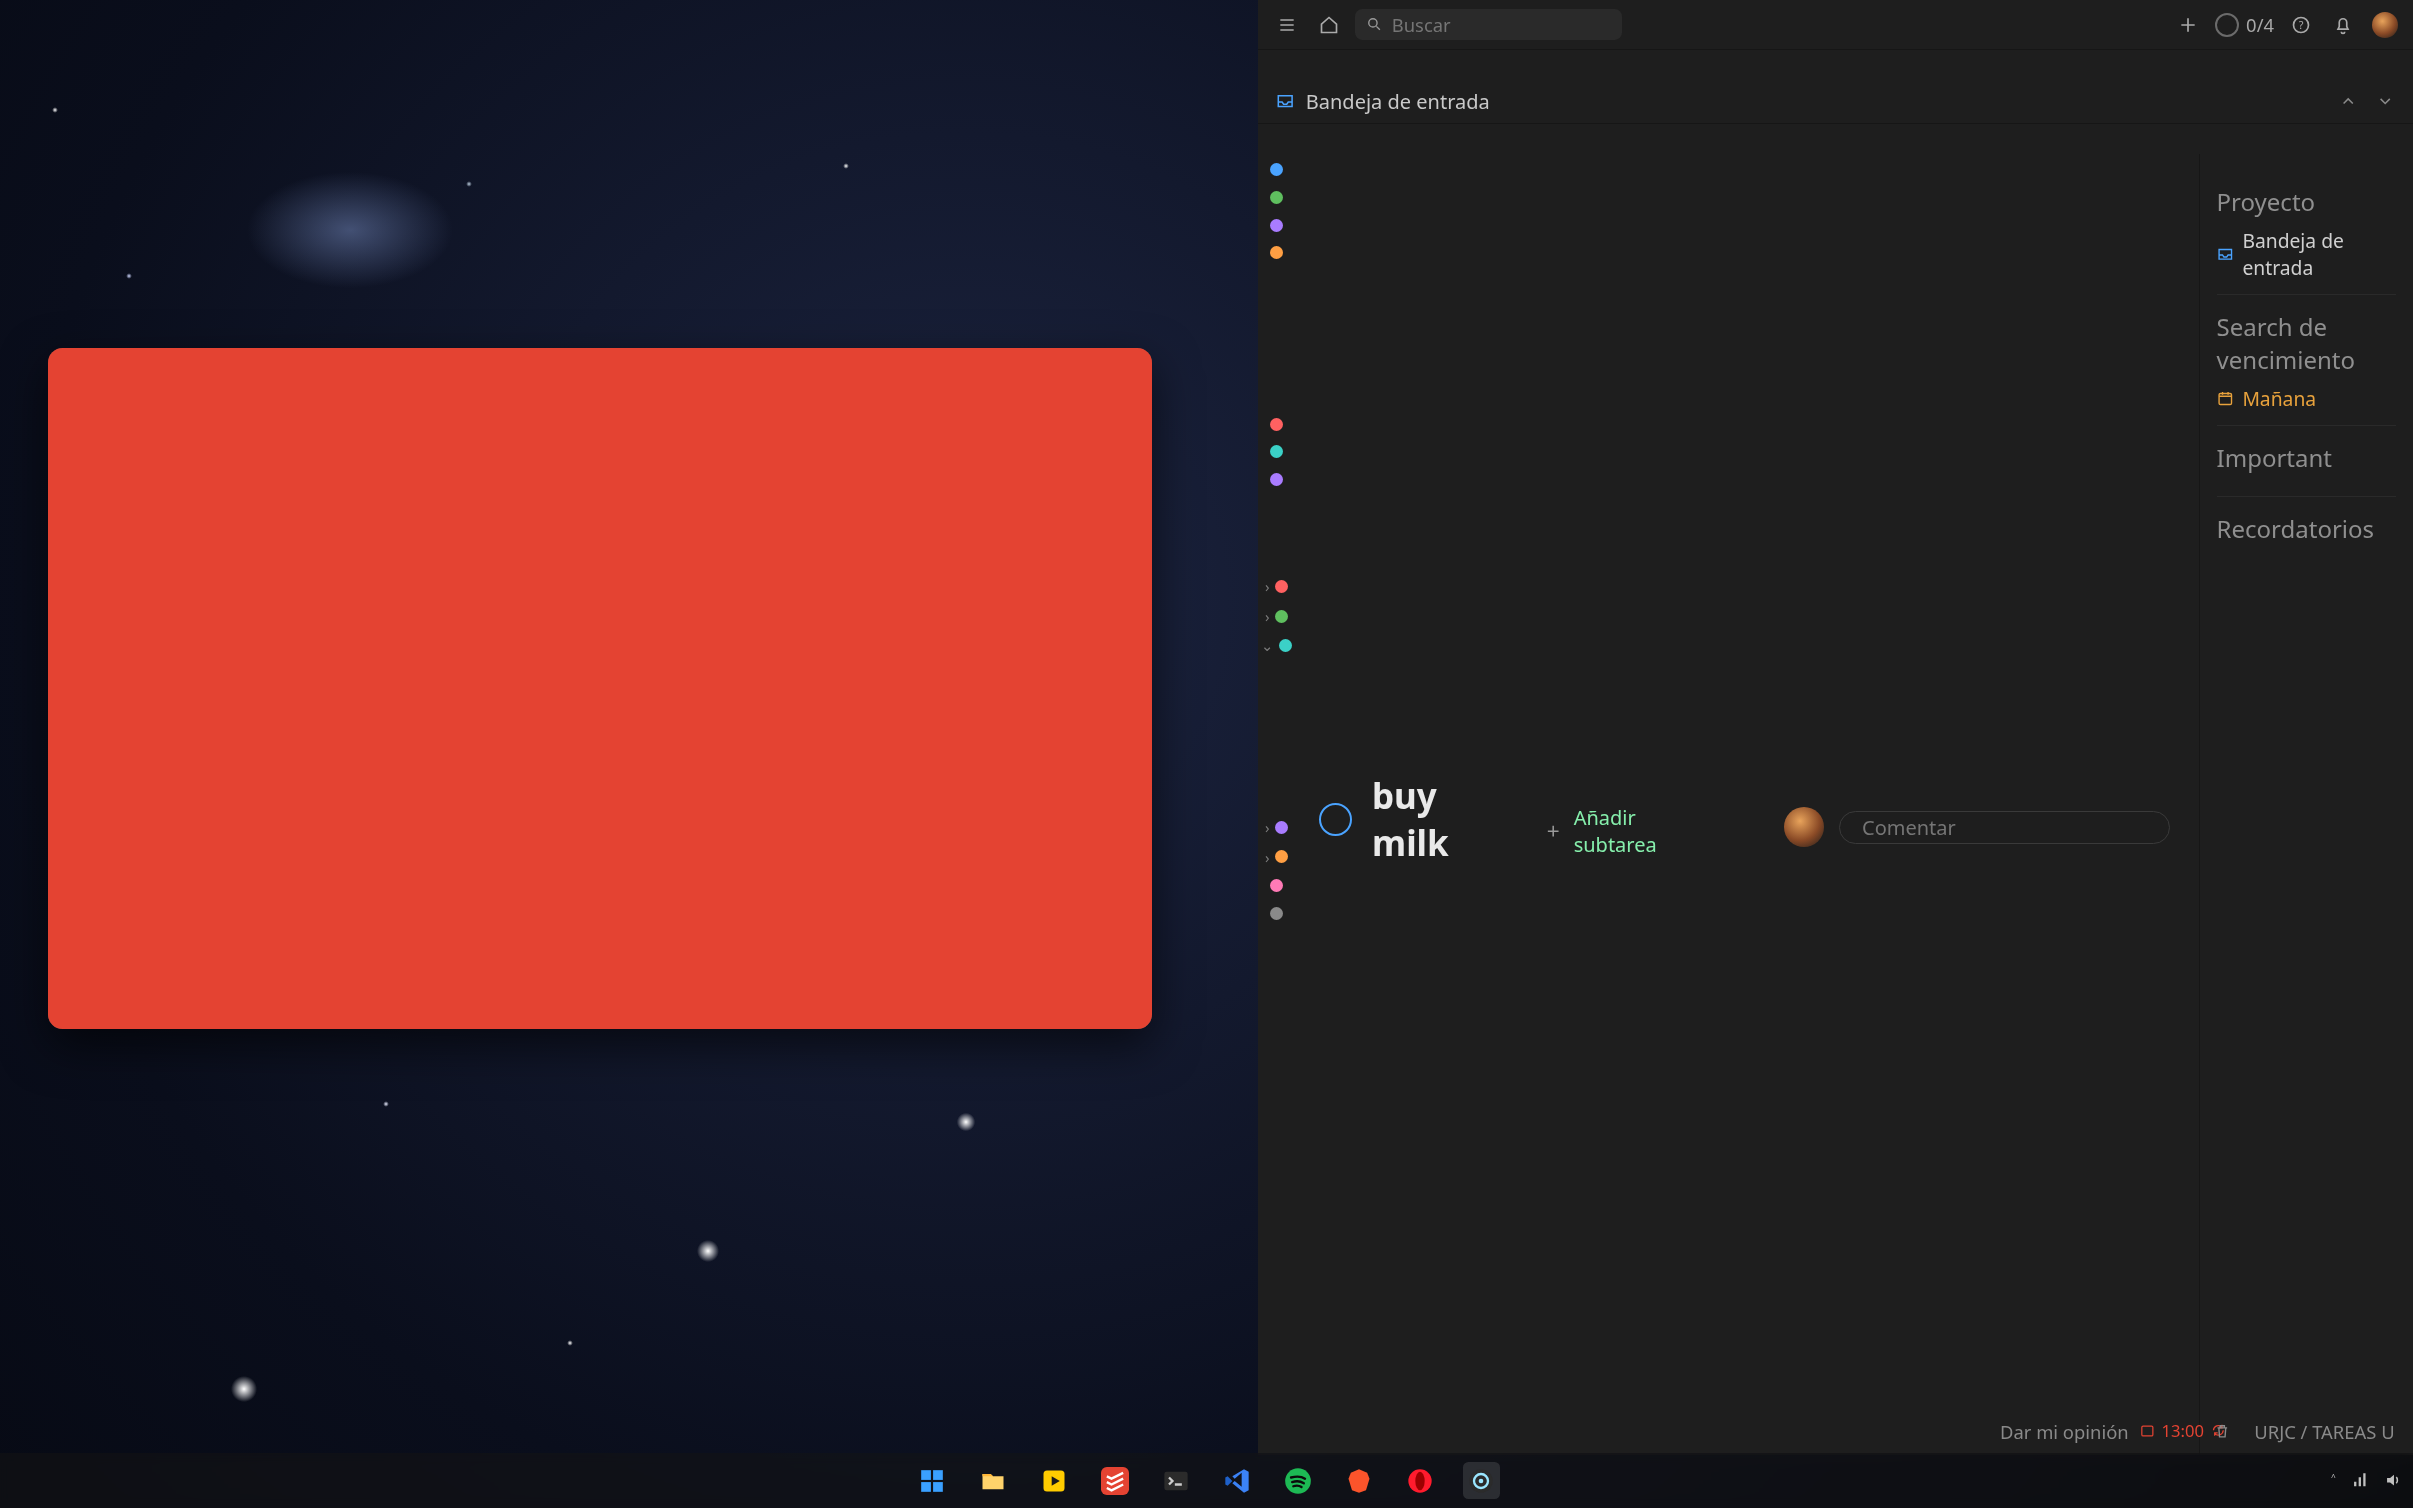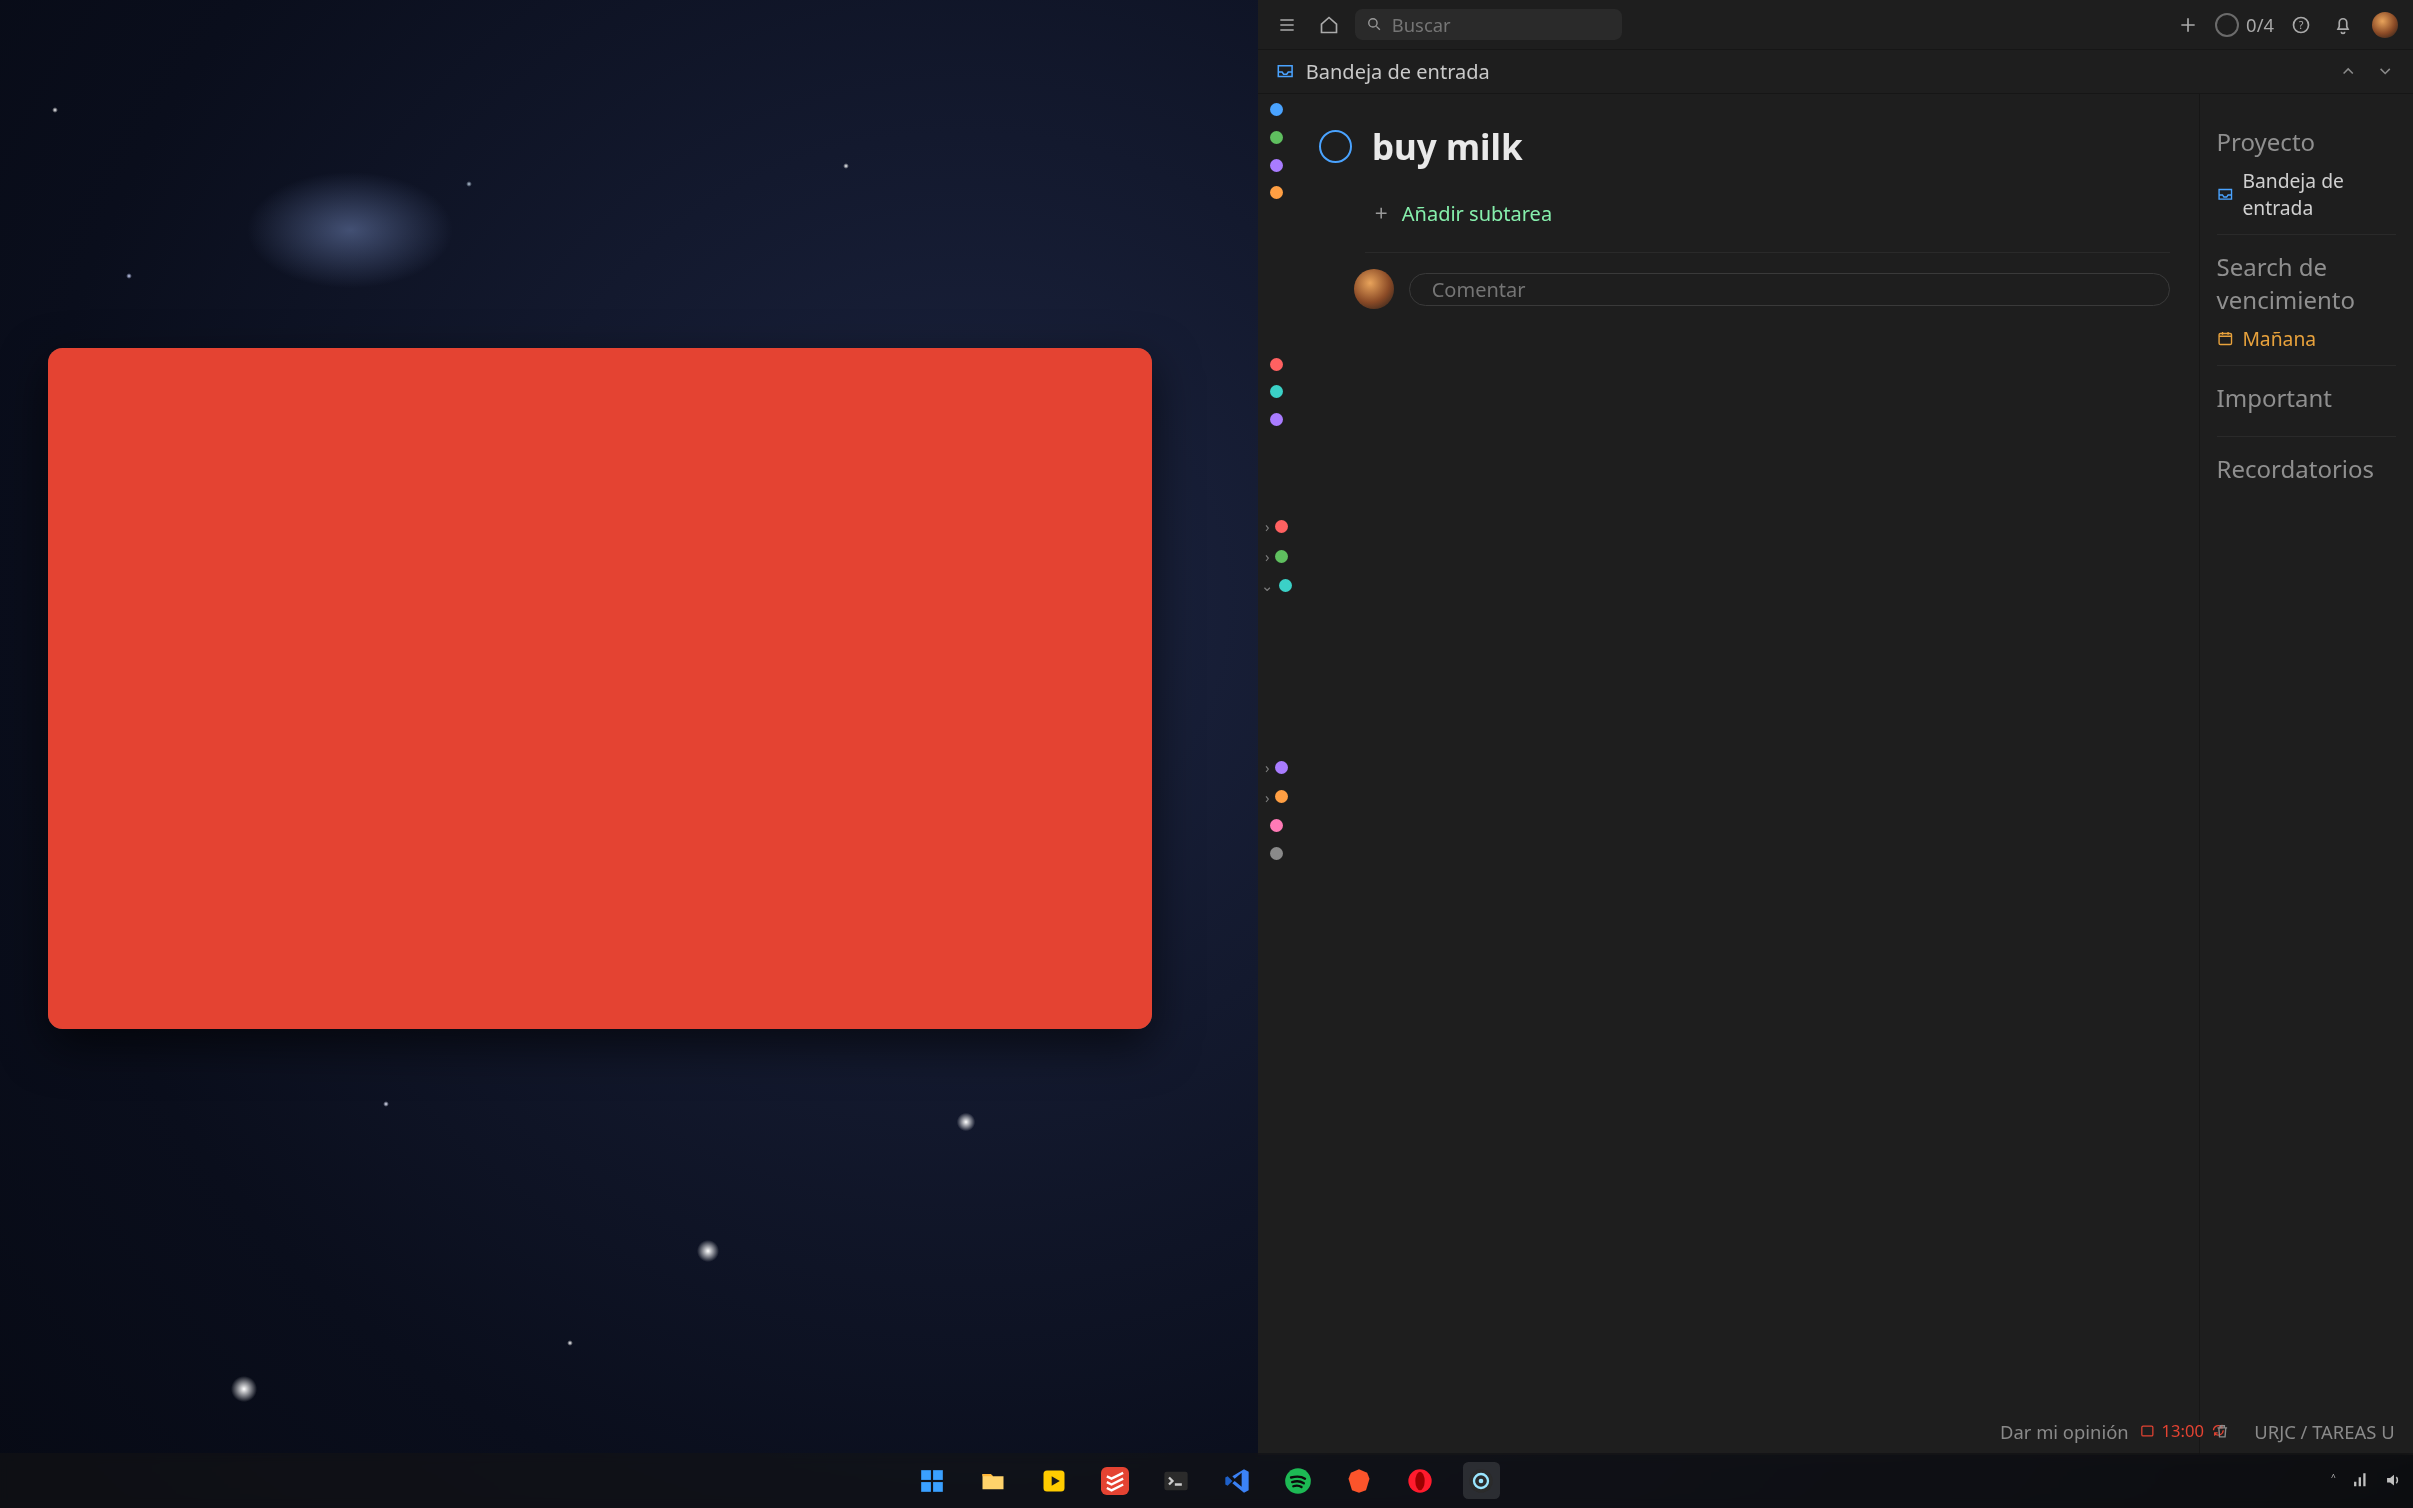--- a/index.html
+++ b/index.html
@@ -59,21 +59,21 @@
   .launcher-detail {
     flex: 1; background: #3f3f3f; padding: 22px 22px; color: #ddd;
     border-left: 0.9px solid #2f2f2f;
   }
   .launcher-detail h3 { font-size: 28px; font-weight: 700; color: #f0f0f0; margin-bottom: 16.6px; }
   .launcher-detail p { font-size: 21px; line-height: 1.35; color: #cfcfcf; }
 
   
   .todoist {
     position: absolute; right: 0; top: 0; width: 1155px; height: 1455px;
-    background: #1e1e1e; color: #c8c8c8; display: flex; flex-direction: column;
+    background: #1e1e1e; color: #c8c8c8; display: flex; flex-direction: column; gap: 30px;
   }
   .td-titlebar {
     height: 50px; display: flex; align-items: center; gap: 11px; padding: 0 13px;
     background: #1e1e1e; border-bottom: 0.9px solid #161616;
   }
   .tb-btn { width: 31px; height: 31px; display:flex;align-items:center;justify-content:center; color:#a8a8a8; border-radius:5.5px; }
   .tb-search {
     display:flex; align-items:center; gap:9.2px; background:#2a2a2a; border-radius:7.4px;
     height: 31px; padding: 0 11px; color:#9a9a9a; flex: 0 0 267px;
   }
@@ -97,21 +97,21 @@
   }
   .dot { width:13px;height:13px;border-radius:50%; }
   .dot.blue{background:#4aa3ff;} .dot.green{background:#5fbf5f;} .dot.purple{background:#a97cff;}
   .dot.orange{background:#ff9f43;} .dot.red{background:#ff6161;} .dot.teal{background:#3bd1c7;}
   .dot.pink{background:#ff7ab6;} .dot.grey{background:#8a8a8a;}
   .chev { color:#7a7a7a; font-size:14.7px; line-height:1; }
   .iconnav-row{display:flex;align-items:center;gap:5.5px;}
 
   
   .td-main {
-    flex:1; padding: 29px 29px 0 24px; display:flex; flex-direction:column;
+    flex:1; padding: 29px 29px 0 24px; display:flex; 
     border-right: 0.9px solid #161616;
   }
   .task-header { display:flex; align-items:center; gap:20px; }
   .task-circle {
     width:33px;height:33px;border:2.8px solid #4aa3ff;border-radius:50%; flex:none;
   }
   .task-title { font-size:35px; font-weight:700; color:#e9e9e9; }
   .task-desc { margin: 18.4px 0 0 53px; font-size:20px; color:#b8b8b8; }
   .add-sub {
     margin: 24px 0 0 46px; display:flex; align-items:center; gap:11px;

